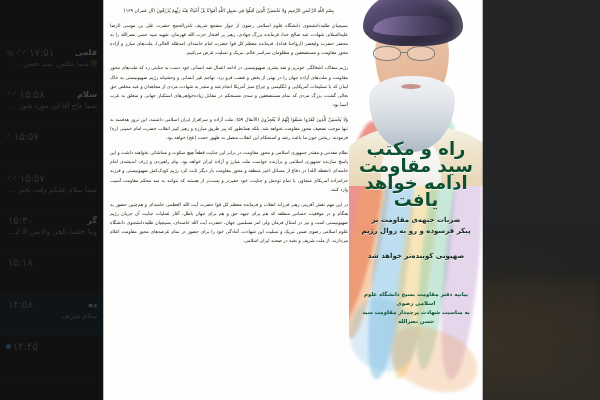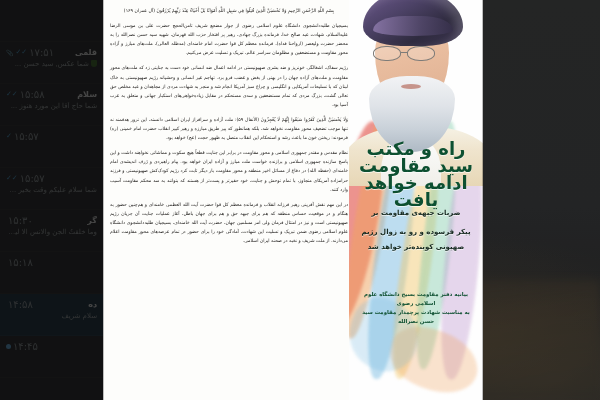--- a/index.html
+++ b/index.html
@@ -146,21 +146,21 @@
   
   .poster-text {
     position:absolute; left:0; right:0; top:140px; padding:0 6px;
     direction:rtl; text-align:center;
   }
   .headline {
     font-weight:bold; color:#0d5031; font-size:18px; line-height:17px;
     text-shadow:0 1px 0 rgba(255,255,255,0.65);
   }
   .subhead {
-    color:#14281f; font-size:7px; line-height:11px; font-weight:bold;
+    margin-top:7px; color:#14281f; font-size:7px; line-height:11px; font-weight:bold;
     text-shadow:0 1px 0 rgba(255,255,255,0.6);
   }
   .issuer {
     position:absolute; left:0; right:0; bottom:74px; padding:0 6px;
     direction:rtl; text-align:center;
     color:#0f5132; font-size:5.4px; line-height:9px; font-weight:bold;
   }
 
   
   .frame-edge-l{ position:absolute; left:0; top:0; width:1px; height:400px; background:rgba(0,0,0,0.25); }
@@ -316,22 +316,22 @@
         </div>
         <div class="beard"></div>
         <div class="mouth"></div>
       </div>
 
       <div class="poster-text">
         <div class="headline">راه و مکتب</div>
         <div class="headline">سید مقاومت</div>
         <div class="headline">ادامه خواهد یافت</div>
         <div class="subhead">ضربات جبهه‌ی مقاومت بر</div>
-        <div class="subhead" style="margin-top:8px">پیکر فرسوده و رو به زوال رژیم</div>
-        <div class="subhead" style="margin-top:4px">صهیونی کوبنده‌تر خواهد شد</div>
+        <div class="subhead" style="margin-top:0">پیکر فرسوده و رو به زوال رژیم</div>
+        <div class="subhead" style="margin-top:14px">صهیونی کوبنده‌تر خواهد شد</div>
       </div>
 
       <div class="issuer">
         <div>بیانیه دفتر مقاومت بسیج دانشگاه علوم اسلامی رضوی</div>
         <div>به مناسبت شهادت پرچمدار مقاومت سید حسن نصرالله</div>
       </div>
     </div>
 
     <div class="frame-edge-r"></div>
   </div>

